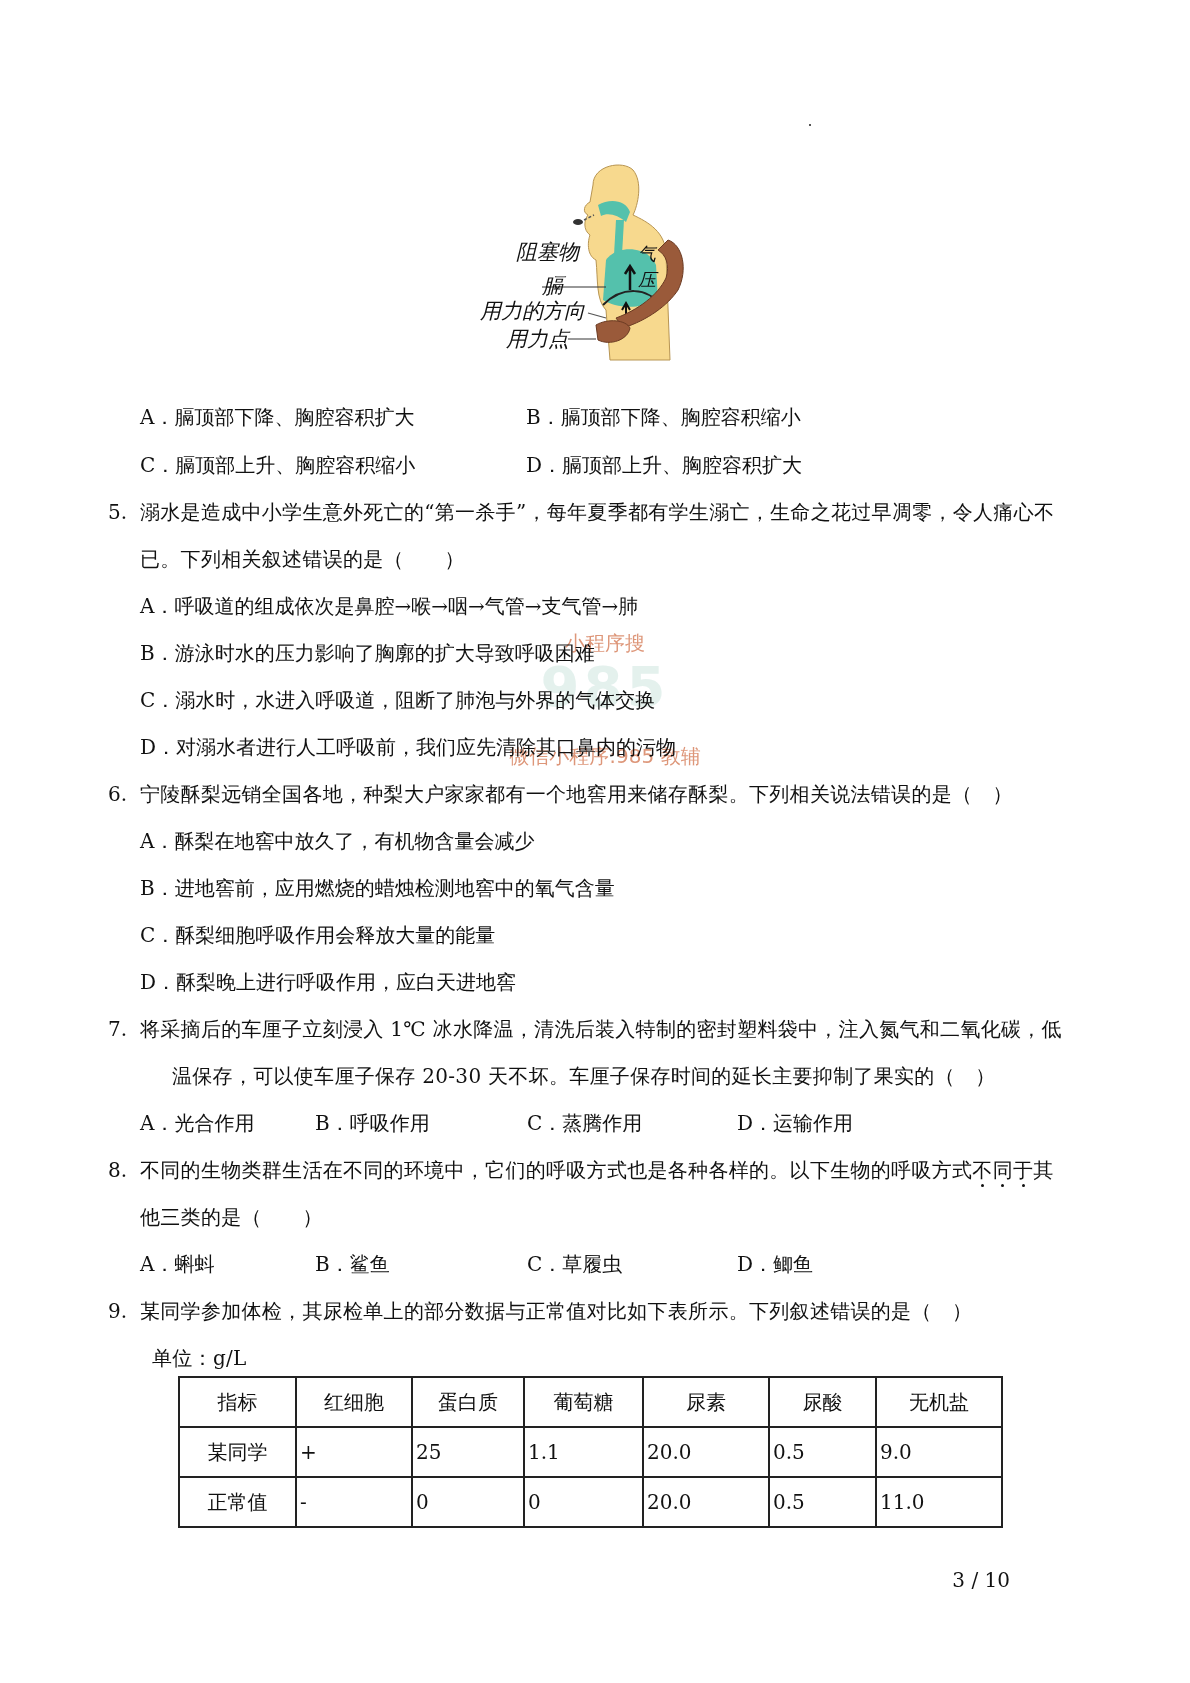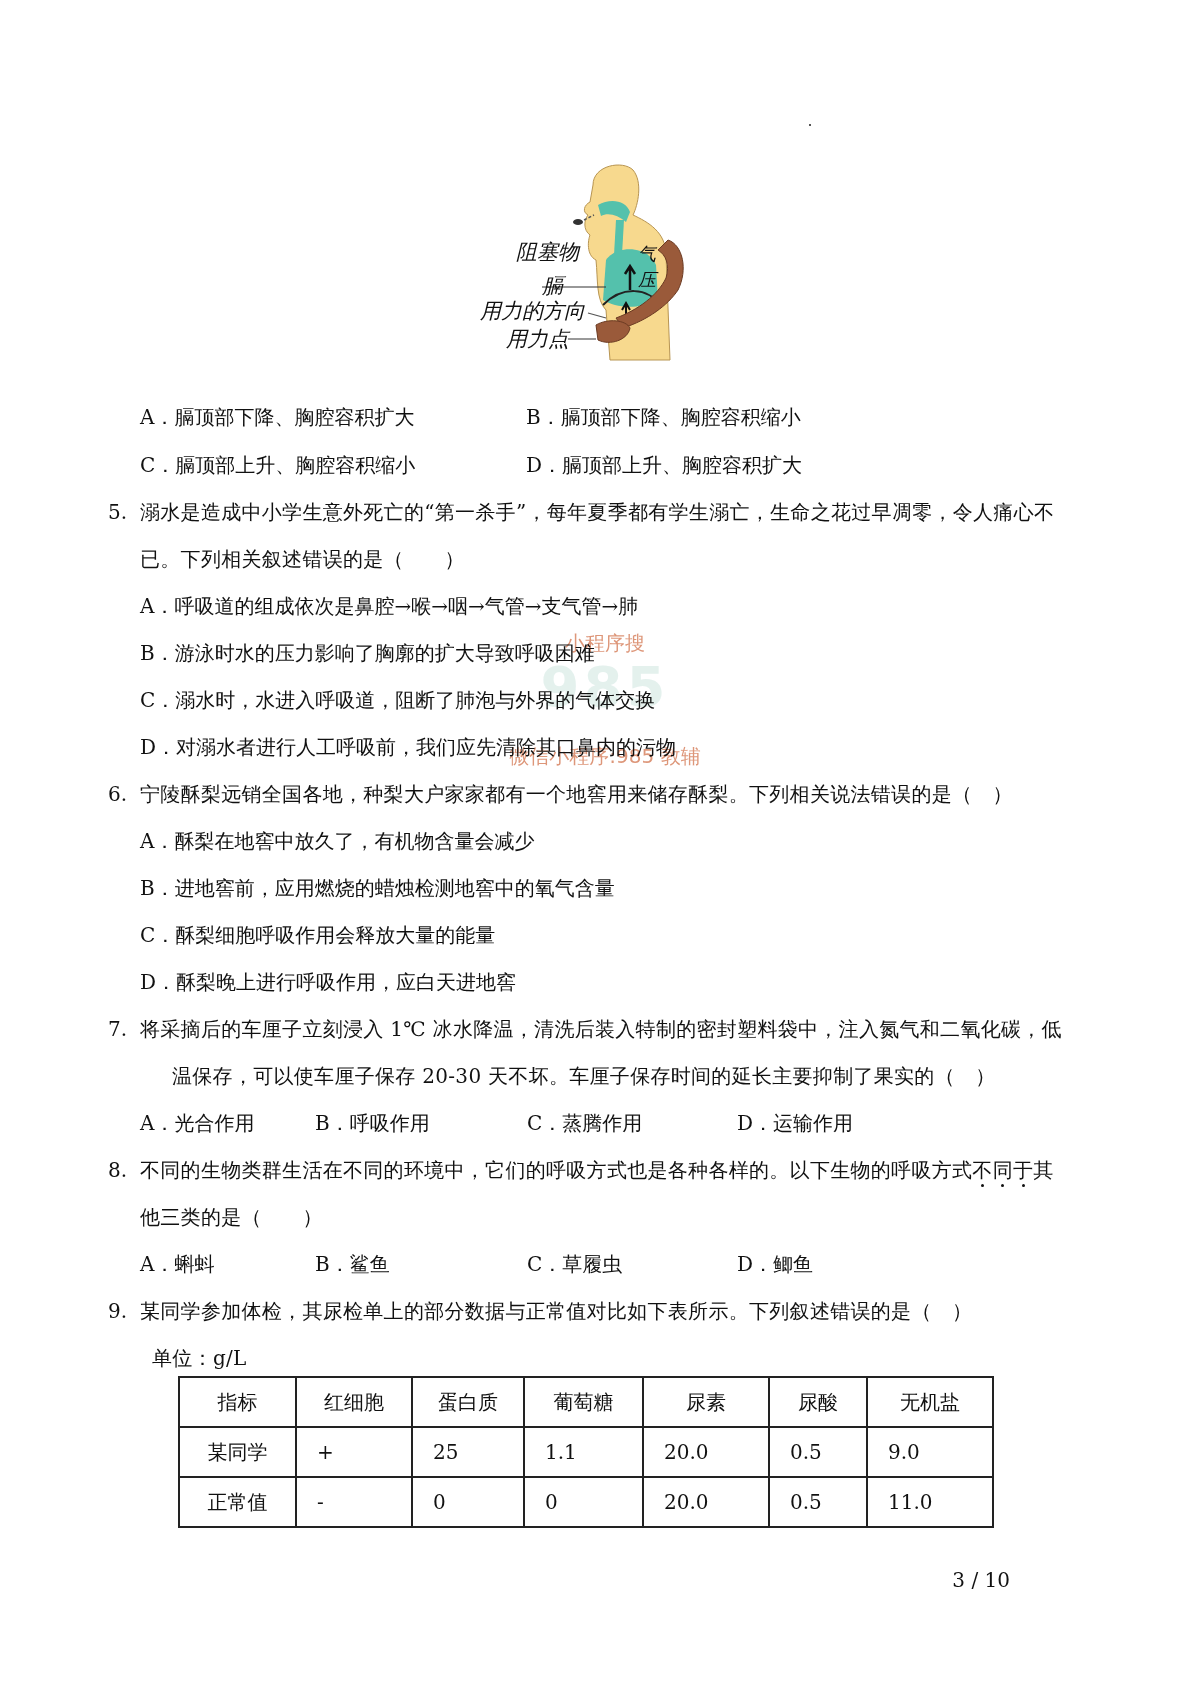--- a/index.html
+++ b/index.html
@@ -9,21 +9,21 @@
   .qnum { position: absolute; font-size: 20px; line-height: 26px; }
   .opt { position: absolute; font-size: 20px; line-height: 26px; white-space: nowrap; }
   .emph { position: relative; }
   .emph::after { content: ""; position: absolute; left: 50%; bottom: -5px; width: 3px; height: 3px;
                  margin-left: -1.5px; background: #111; border-radius: 50%; }
   .figure { position: absolute; left: 498px; top: 160px; width: 230px; height: 205px; font-style: italic; }
   .fig-label { position: absolute; font-family: "DejaVu Sans", "Liberation Sans", sans-serif; font-size: 21px; color: #111; white-space: nowrap; }
   .dot { position: absolute; left: 809px; top: 124px; width: 2px; height: 2px; background: #555; }
   table.data { position: absolute; left: 178px; top: 1376px; border-collapse: collapse;
                font-size: 20px; }
-  table.data td { border: 2px solid #222; height: 50px; padding: 0 20px; box-sizing: border-box; }
+  table.data td { border: 2px solid #222; height: 50px; padding: 0 3px; box-sizing: border-box; }
   table.data td.c { text-align: center; }
   table.data td.l { text-align: left; }
   .pageno { position: absolute; top: 1568px; left: 0; width: 1010px; text-align: right; font-size: 20px; }
   .watermark { position: absolute; left: 490px; top: 630px; width: 230px; height: 160px; color: #cfe6e0; opacity: 0.55; pointer-events: none;
                font-family: "DejaVu Sans", sans-serif; text-align: center; }
   .watermark .big { font-size: 56px; font-weight: bold; line-height: 60px; letter-spacing: 4px; }
   .watermark .small { font-size: 20px; color: #c2410c; }
 </style>
 </head>
 <body>
@@ -110,21 +110,21 @@
 <div class="line" style="left:152px;top:1345px;">单位：g/L</div>
 
 <table class="data">
   <tbody>
       <tr>
     <td class="c" style="width:117px;">指标</td>
     <td class="c" style="width:116px;">红细胞</td>
     <td class="c" style="width:112px;">蛋白质</td>
     <td class="c" style="width:119px;">葡萄糖</td>
     <td class="c" style="width:126px;">尿素</td>
-    <td class="c" style="width:98px;">尿酸</td>
+    <td class="c" style="width:107px;">尿酸</td>
     <td class="c" style="width:126px;">无机盐</td>
   </tr>
   <tr>
     <td class="c">某同学</td>
     <td class="l">+</td>
     <td class="l">25</td>
     <td class="l">1.1</td>
     <td class="l">20.0</td>
     <td class="l">0.5</td>
     <td class="l">9.0</td>

